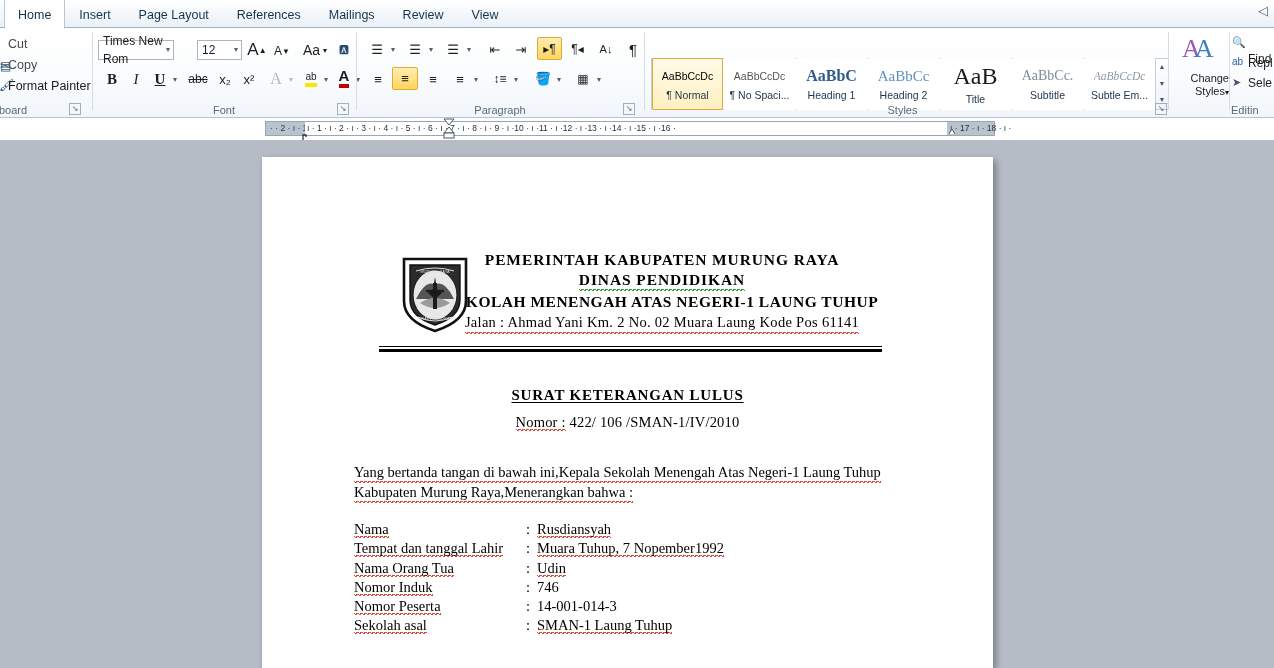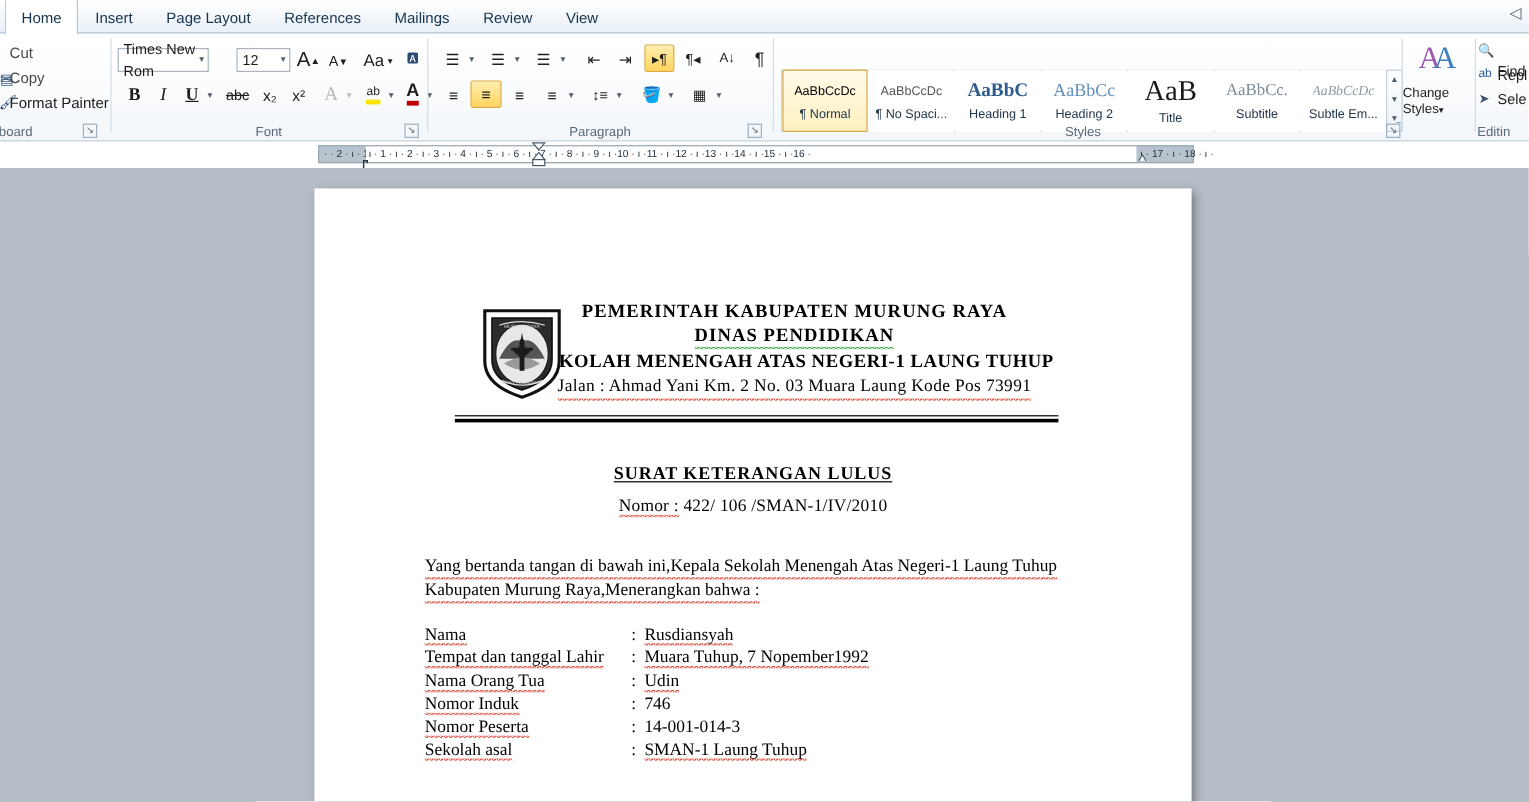--- a/index.html
+++ b/index.html
@@ -381,21 +381,21 @@
 
       <div class="group-label" style="left:6px; width:503px;">Styles</div>
       <div class="dialog-launcher" style="right:0px;">↘</div>
     </div>
     <div class="group-sep" style="left:1168px;"></div>
 
     <div class="group" style="left:1169px; width:60px;">
       <div style="position:absolute; left:13px; top:8px; font-size:26px; line-height:26px; font-family:'Liberation Serif',serif;">
         <span style="color:#9b59b6;">A</span><span style="color:#3f7fbf; margin-left:-6px;">A</span>
       </div>
-      <div style="position:absolute; left:0; top:44px; width:60px; text-align:left; font-size:11px; color:#1d1d1d; line-height:13px;">
+      <div style="position:absolute; left:0; top:44px; width:60px; text-align:right; font-size:11px; color:#1d1d1d; line-height:13px;">
         <span>Change</span><br>
         <span>Styles</span><span style="font-size:8px;">▾</span>
       </div>
     </div>
     <div class="group-sep" style="left:1229px;"></div>
 
     <div class="group" style="left:1230px; width:44px;">
       <div style="position:absolute; left:2px; top:8px; font-size:11px; color:#2b5d9b;">🔍</div>
       <div style="position:absolute; left:18px; top:8px; font-size:12px; color:#1d1d1d;margin-top:16px;">Find</div>
       <div style="position:absolute; left:2px; top:28px; font-size:10px; color:#2b5d9b;">ab</div>
@@ -451,21 +451,21 @@
             <path d="M20 16 Q39 10 58 16" stroke="#ddd" stroke-width="1" fill="none"></path>
             <path d="M22 62 Q39 70 56 62" stroke="#ddd" stroke-width="1" fill="none"></path>
             <text x="39" y="18" font-size="4" fill="#ddd" text-anchor="middle" font-family="'Liberation Sans',sans-serif">MURUNG RAYA</text>
             <text x="39" y="65" font-size="3.6" fill="#ddd" text-anchor="middle" font-family="'Liberation Sans',sans-serif">DINAS PENDIDIKAN</text>
           </svg>
         </div>
         <div class="lh-text">
           <div class="lh1">PEMERINTAH  KABUPATEN  MURUNG  RAYA</div>
           <div class="lh2 sqg" style="display:inline-block;">DINAS  PENDIDIKAN</div>
           <div class="lh3">SEKOLAH  MENENGAH  ATAS NEGERI-1  LAUNG  TUHUP</div>
-          <div class="lh4 sq" style="display:inline-block;">Jalan :  Ahmad  Yani   Km.  2   No.  03 Muara  Laung Kode  Pos 73991</div>
+          <div class="lh4 sq" style="display:inline-block;">Jalan :  Ahmad  Yani   Km.  2   No.  02 Muara  Laung Kode  Pos 61141</div>
         </div>
       </div>
       <div class="hr-wrap">
         <div class="hr-thin"></div>
         <div class="hr-thick"></div>
       </div>
 
       <div class="title-block">
         <div class="doc-title">SURAT  KETERANGAN  LULUS</div>
         <div class="doc-nomor">

